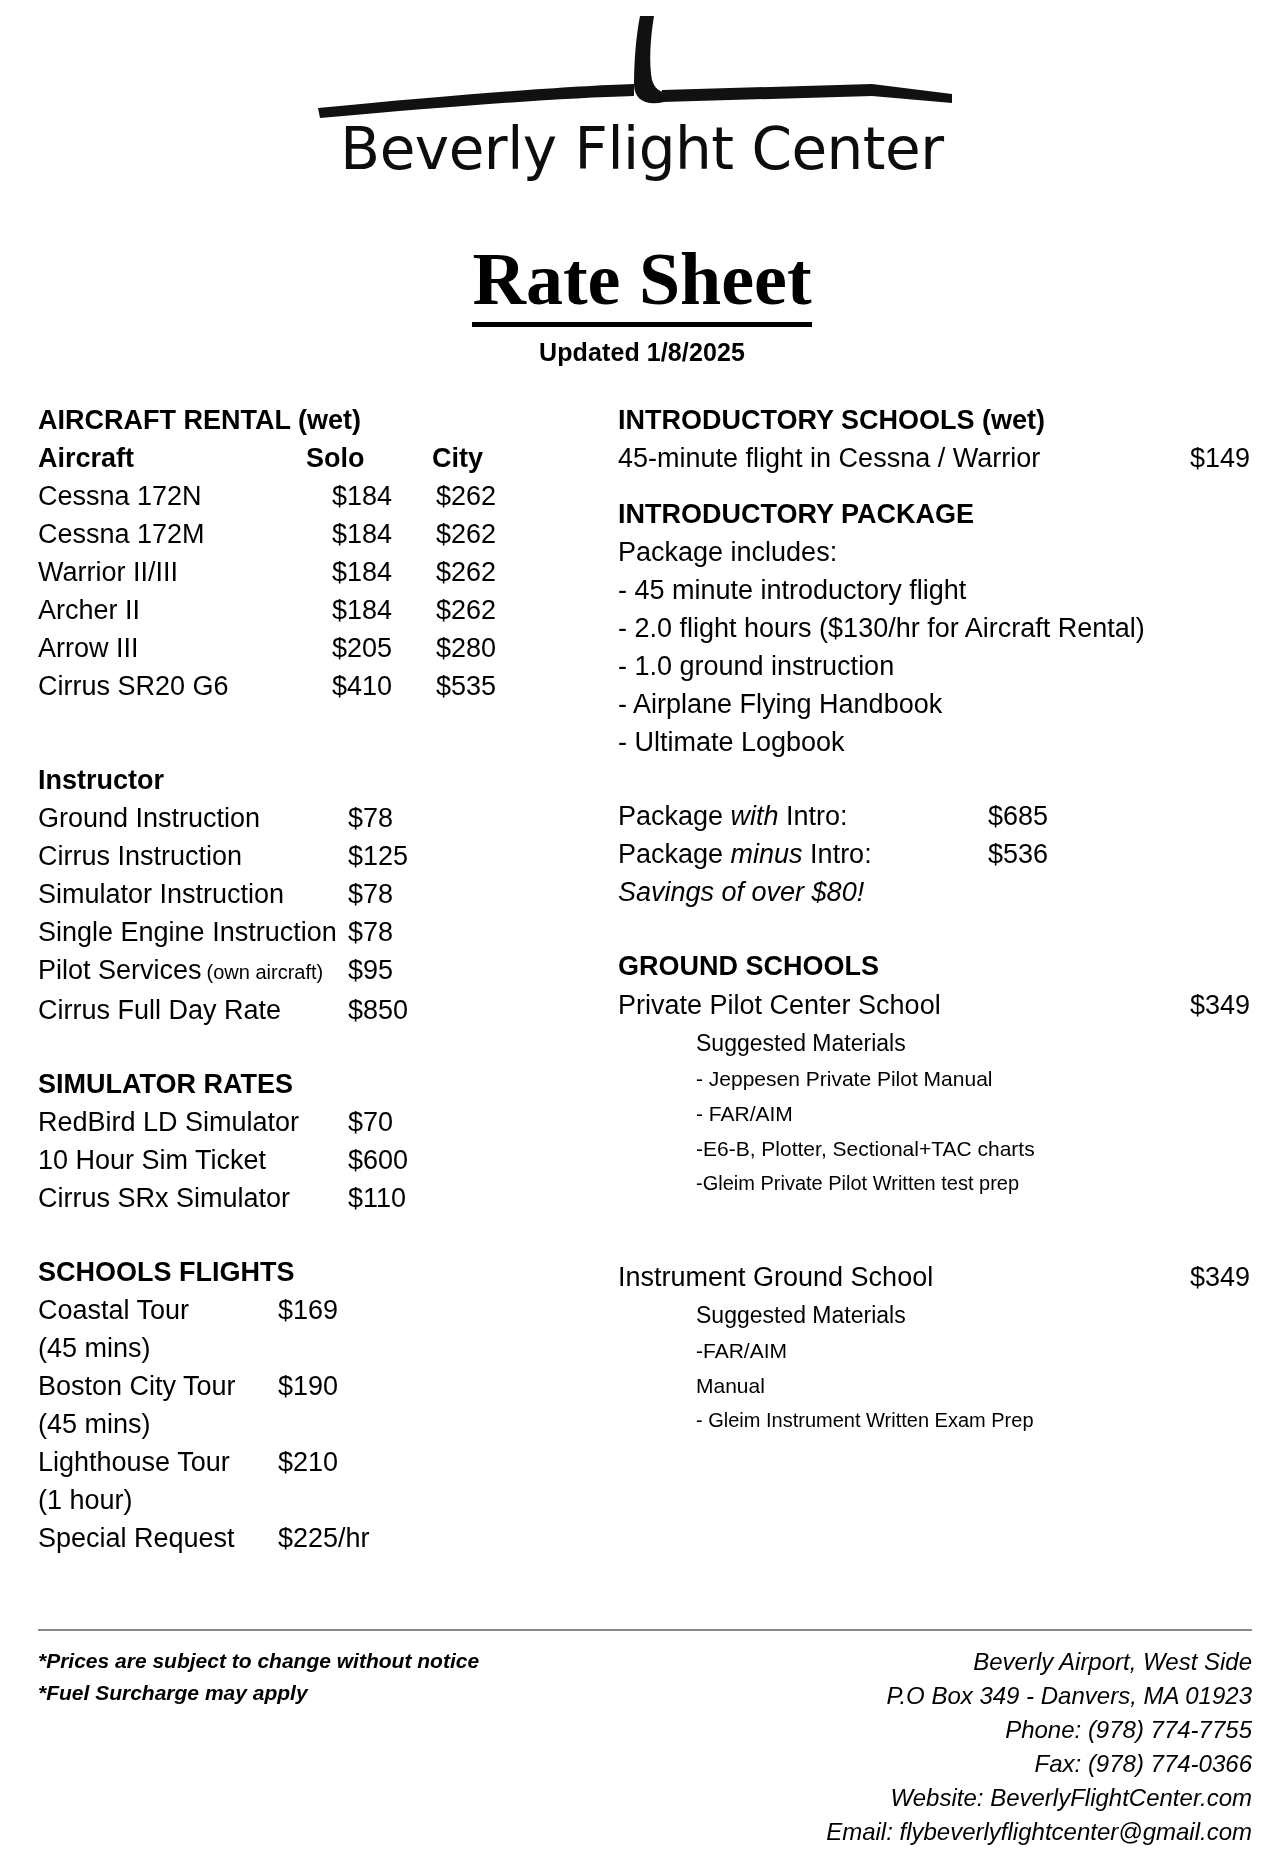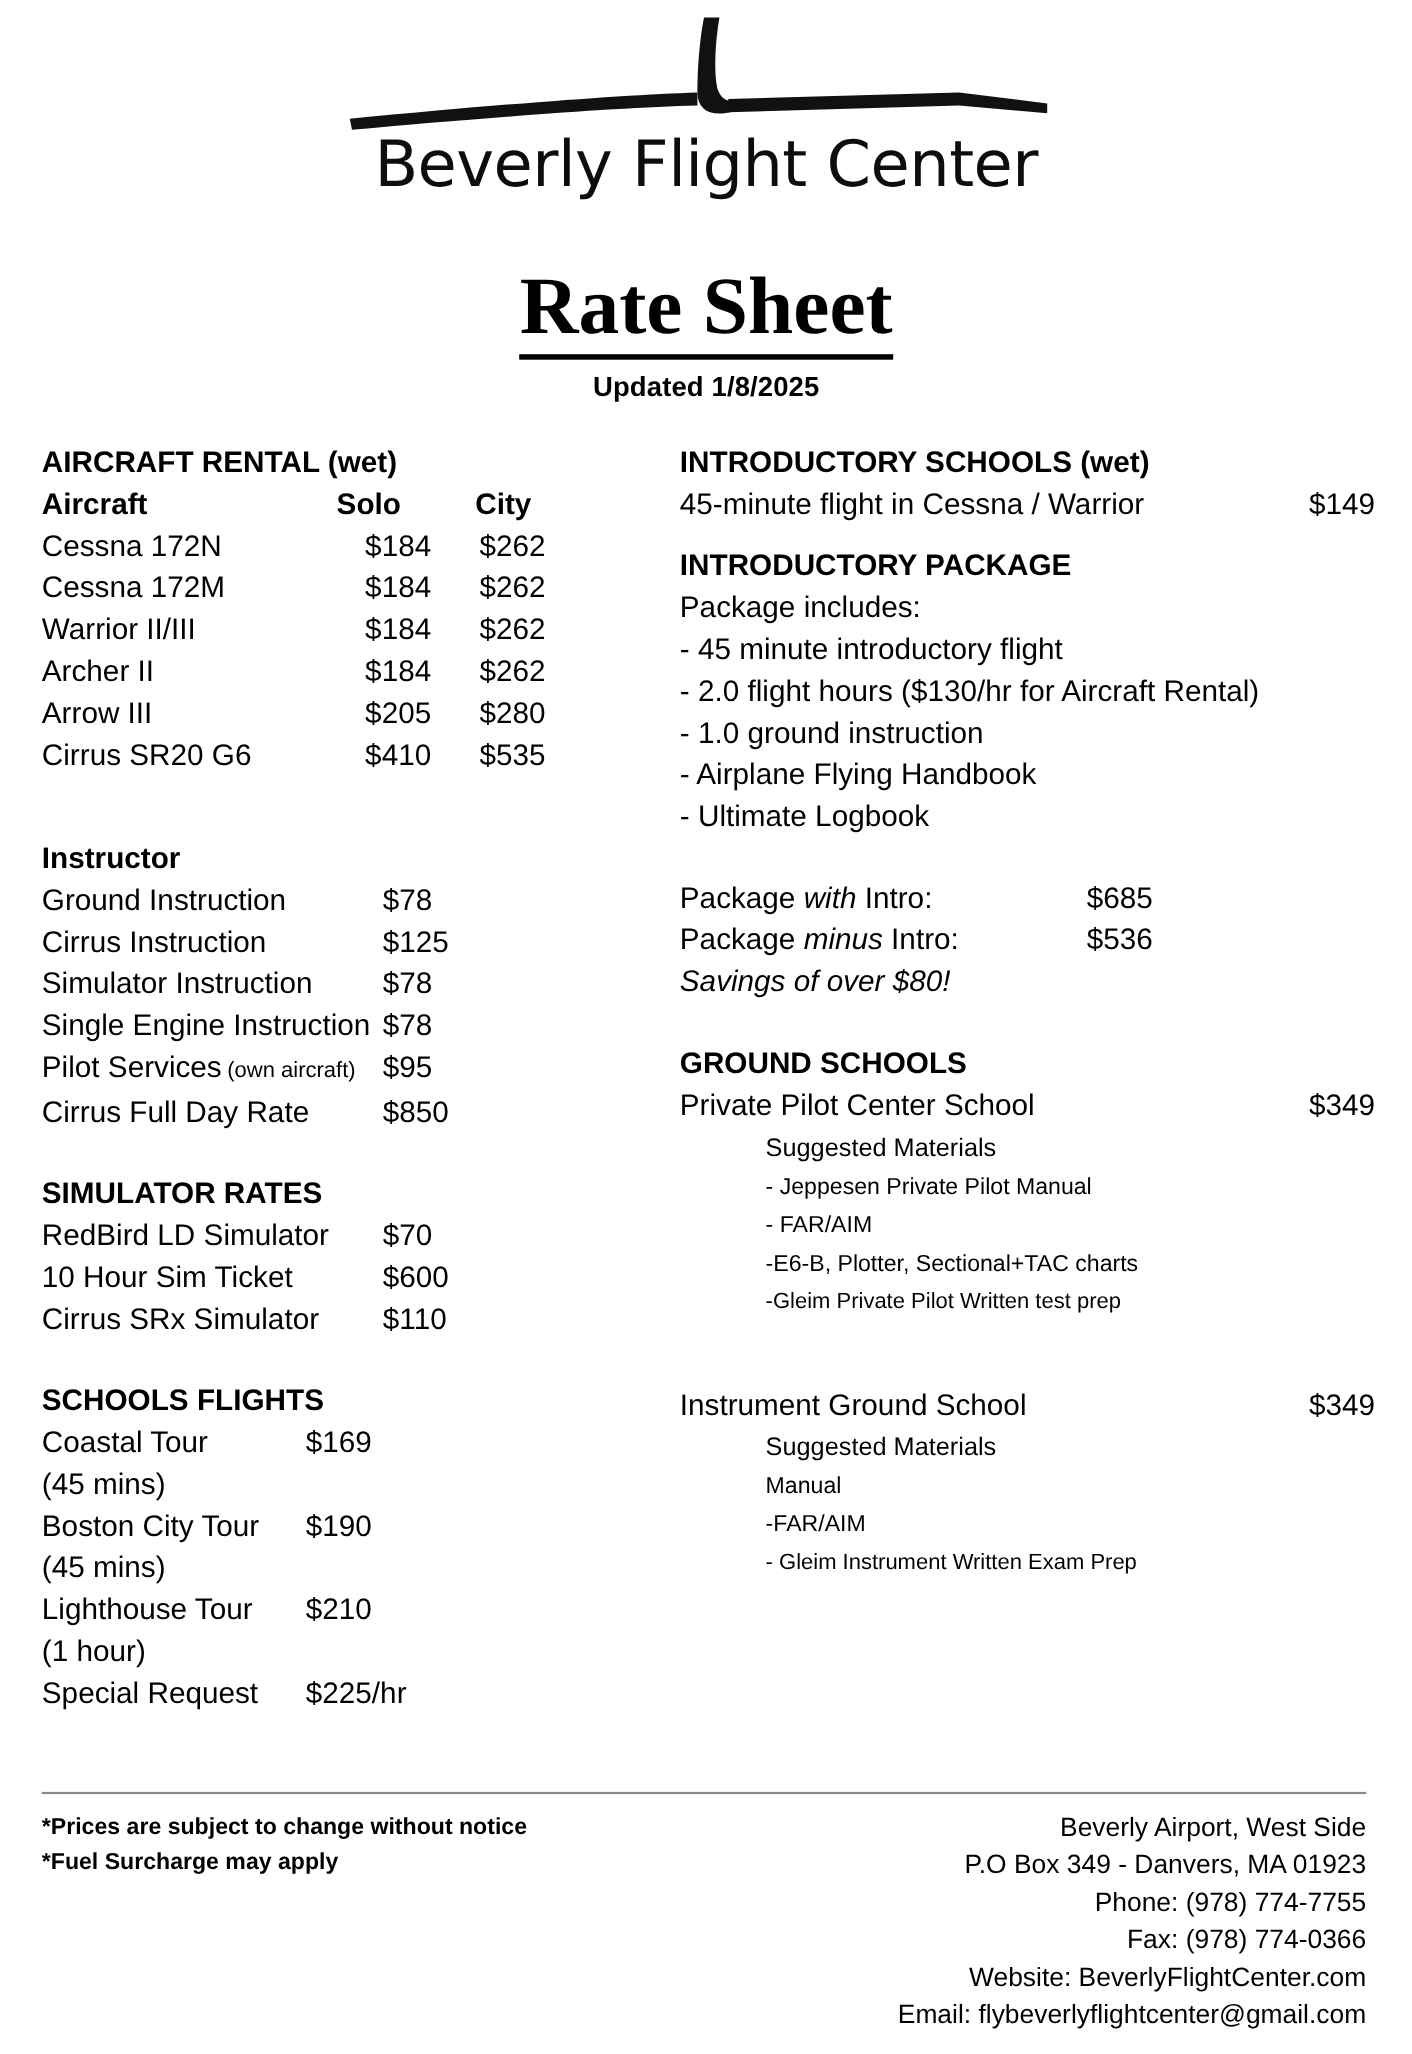--- a/index.html
+++ b/index.html
@@ -176,22 +176,23 @@
     line-height: 35px;
     padding-left: 78px;
     white-space: nowrap;
   }
   .mat-item.smaller { font-size: 20px; }
 
   
   .footer {
     position: absolute;
     left: 38px;
-    right: 42px;
+    right: 32px;
     bottom: 18px;
+    font-style: italic;
   }
   .footer-rule {
     border-top: 2px solid #8a8a8a;
     margin-bottom: 14px;
   }
   .footer-cols {
     display: flex;
     justify-content: space-between;
     align-items: flex-start;
   }
@@ -389,22 +390,22 @@
     <div class="mat-item">-E6-B, Plotter, Sectional+TAC charts</div>
     <div class="mat-item smaller">-Gleim Private Pilot Written test prep</div>
 
     <div class="spacer-lg"></div>
 
     <div class="gs-row">
       <div class="label">Instrument Ground School</div>
       <div class="price">$349</div>
     </div>
     <div class="mat-head">Suggested Materials</div>
+    <div class="mat-item">-FAR/AIM</div>
     <div class="mat-item">Manual</div>
-    <div class="mat-item">-FAR/AIM</div>
     <div class="mat-item smaller">- Gleim Instrument Written Exam Prep</div>
 
   </div>
 </div>
 
 <div class="footer">
   <div class="footer-rule"></div>
   <div class="footer-cols">
     <div class="footer-left">
       <div>*Prices are subject to change without notice</div>

